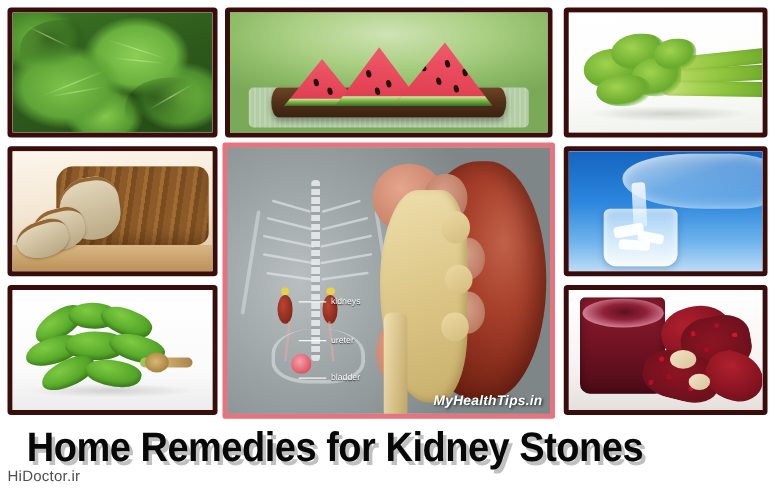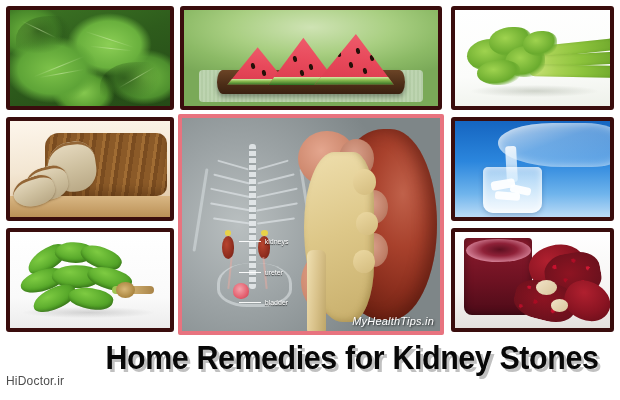--- a/index.html
+++ b/index.html
@@ -392,35 +392,35 @@
     border-radius: 6px;
     background: linear-gradient(95deg,#f0e0b2 0%,#d8c189 55%,#bda567 100%);
   }
 
   
   #hero-watermark {
     position: absolute;
     right: 6px; bottom: 4px;
     font-family: "Liberation Sans", sans-serif;
     font-size: 11px;
-    font-weight: normal;
+    font-weight: bold;
     font-style: italic;
     color: #ffffff;
     letter-spacing: .2px;
     text-shadow: 1px 1px 2px rgba(0,0,0,.70);
   }
 
   
   #title-bar {
     position: absolute;
     left: 0; right: 0; top: 336px;
     height: 44px;
     display: flex;
     align-items: center;
-    justify-content: flex-end;
+    justify-content: flex-start;
   }
   #main-title {
     font-family: "Liberation Sans Narrow", "Liberation Sans", sans-serif;
     font-size: 33px;
     font-weight: bold;
     color: #080808;
     letter-spacing: -0.4px;
     transform: scaleX(.92);
     transform-origin: center;
     white-space: nowrap;

